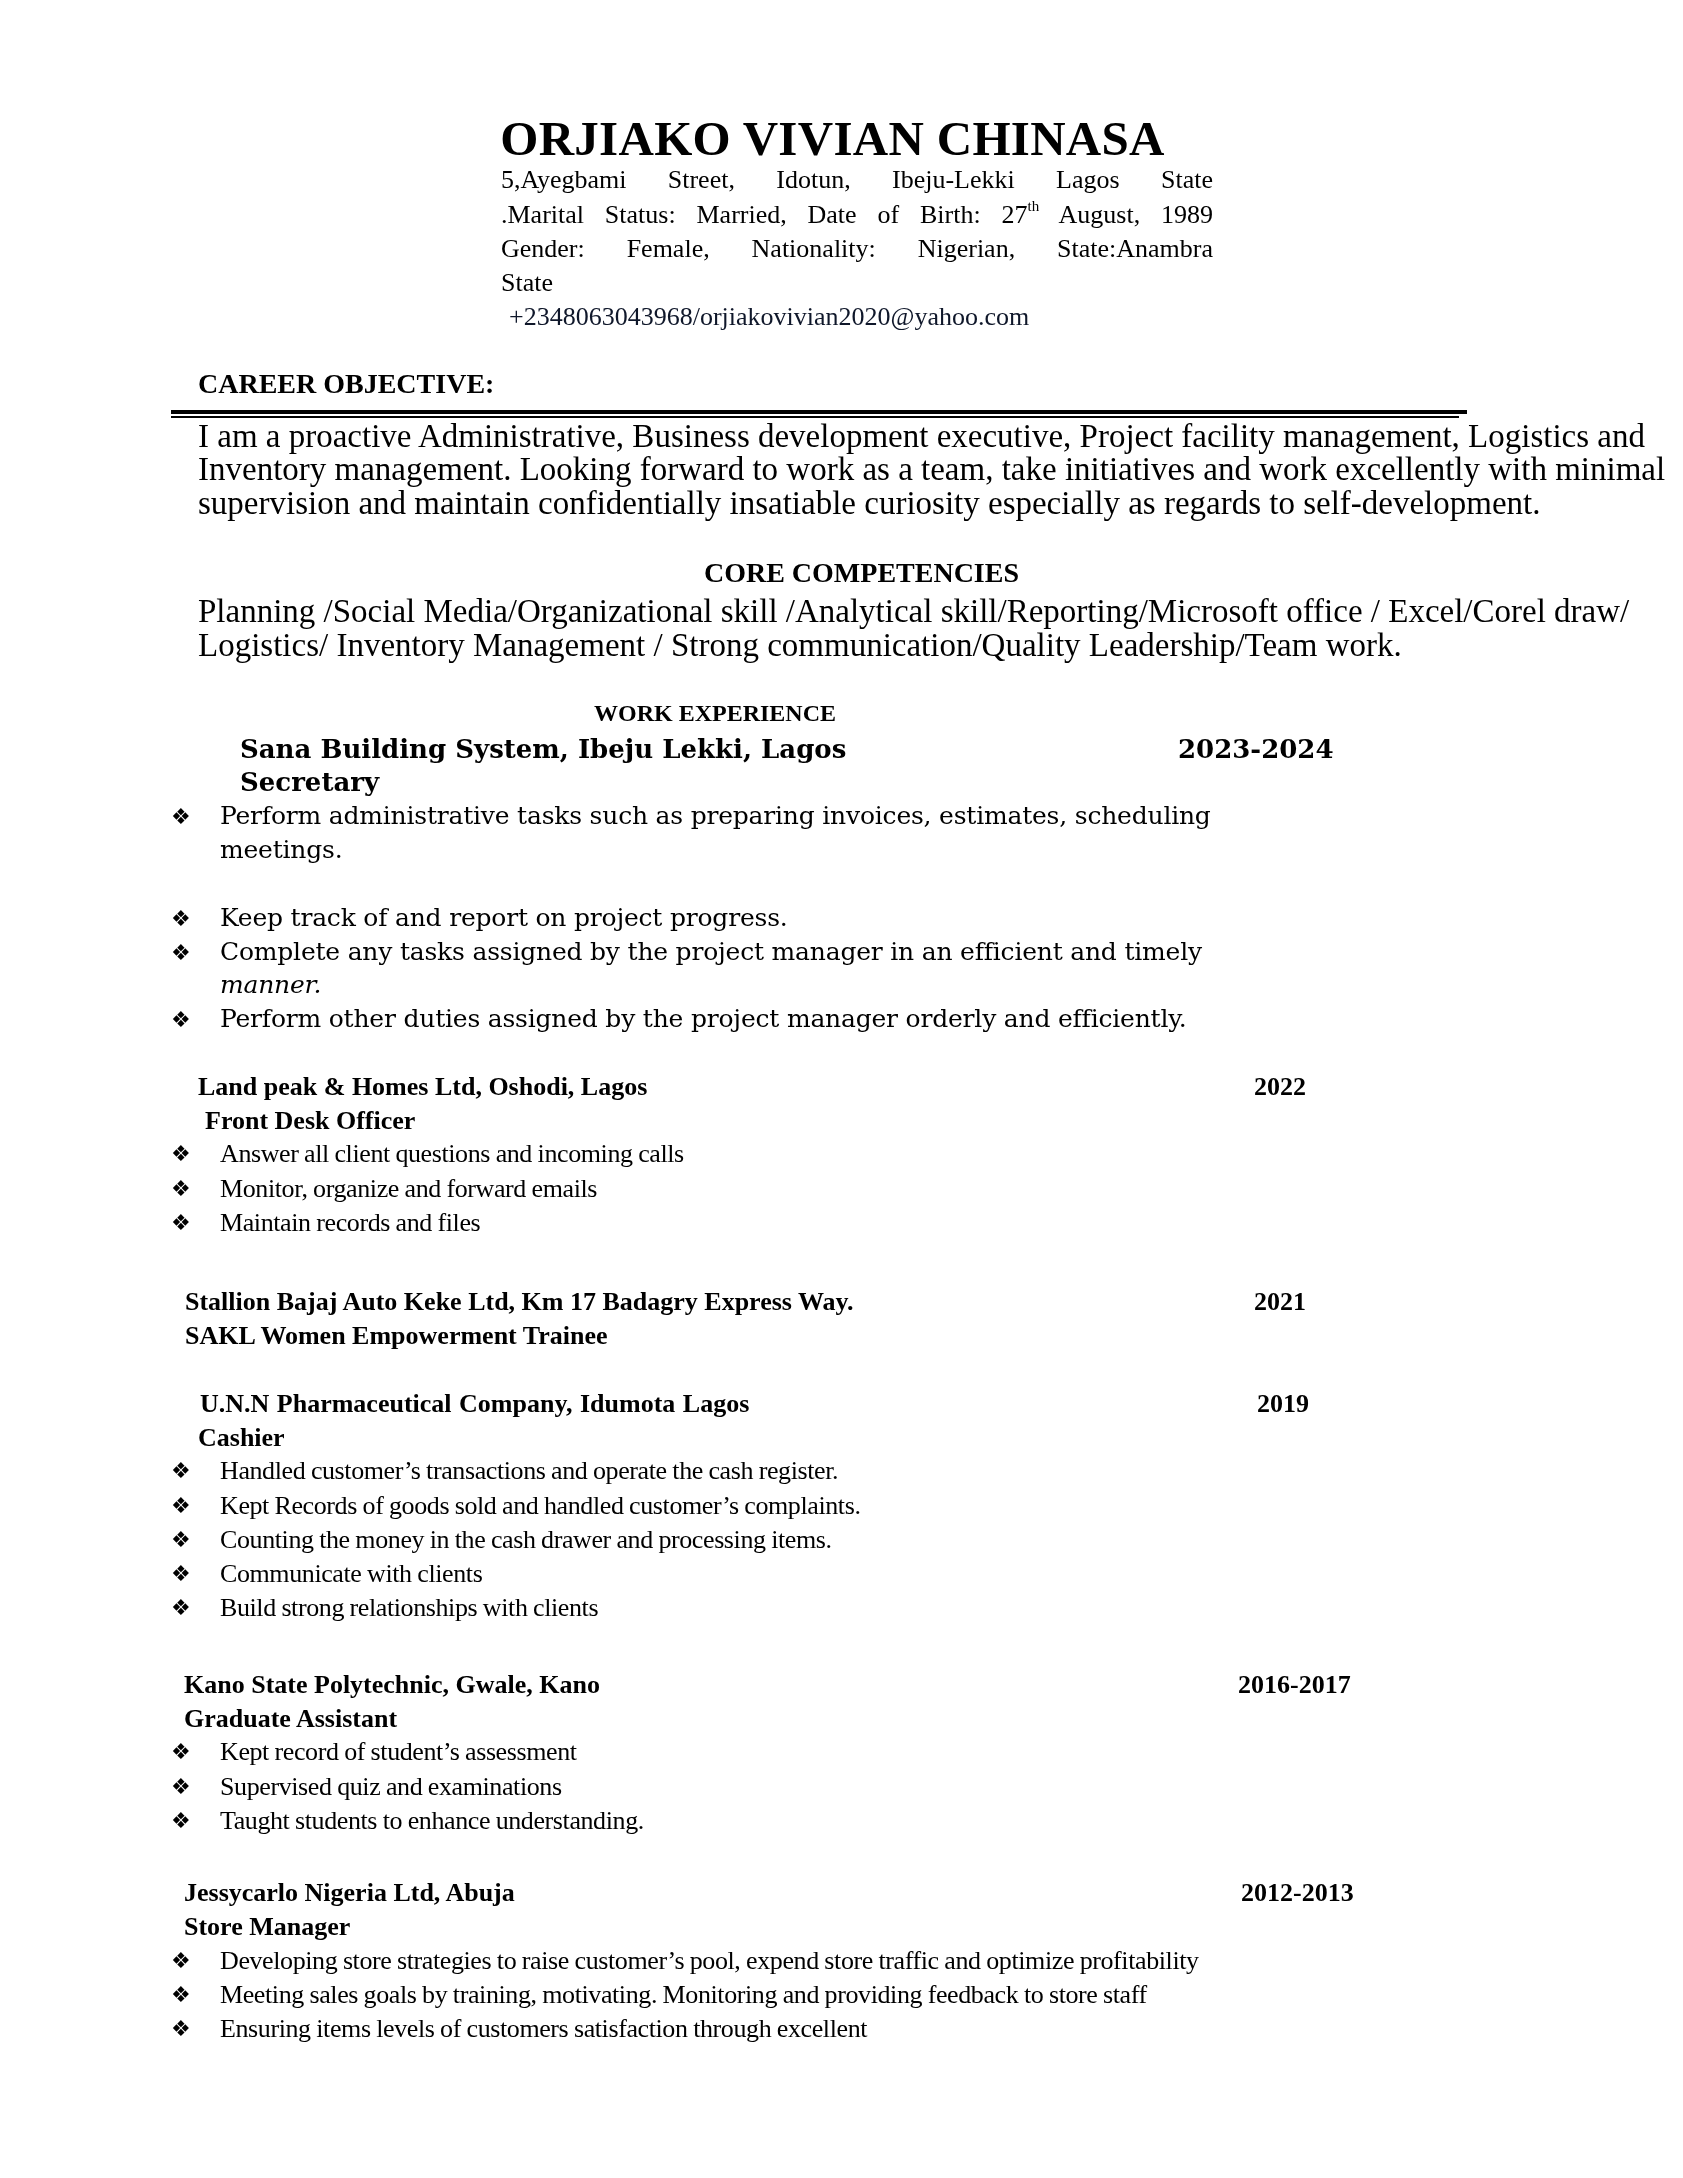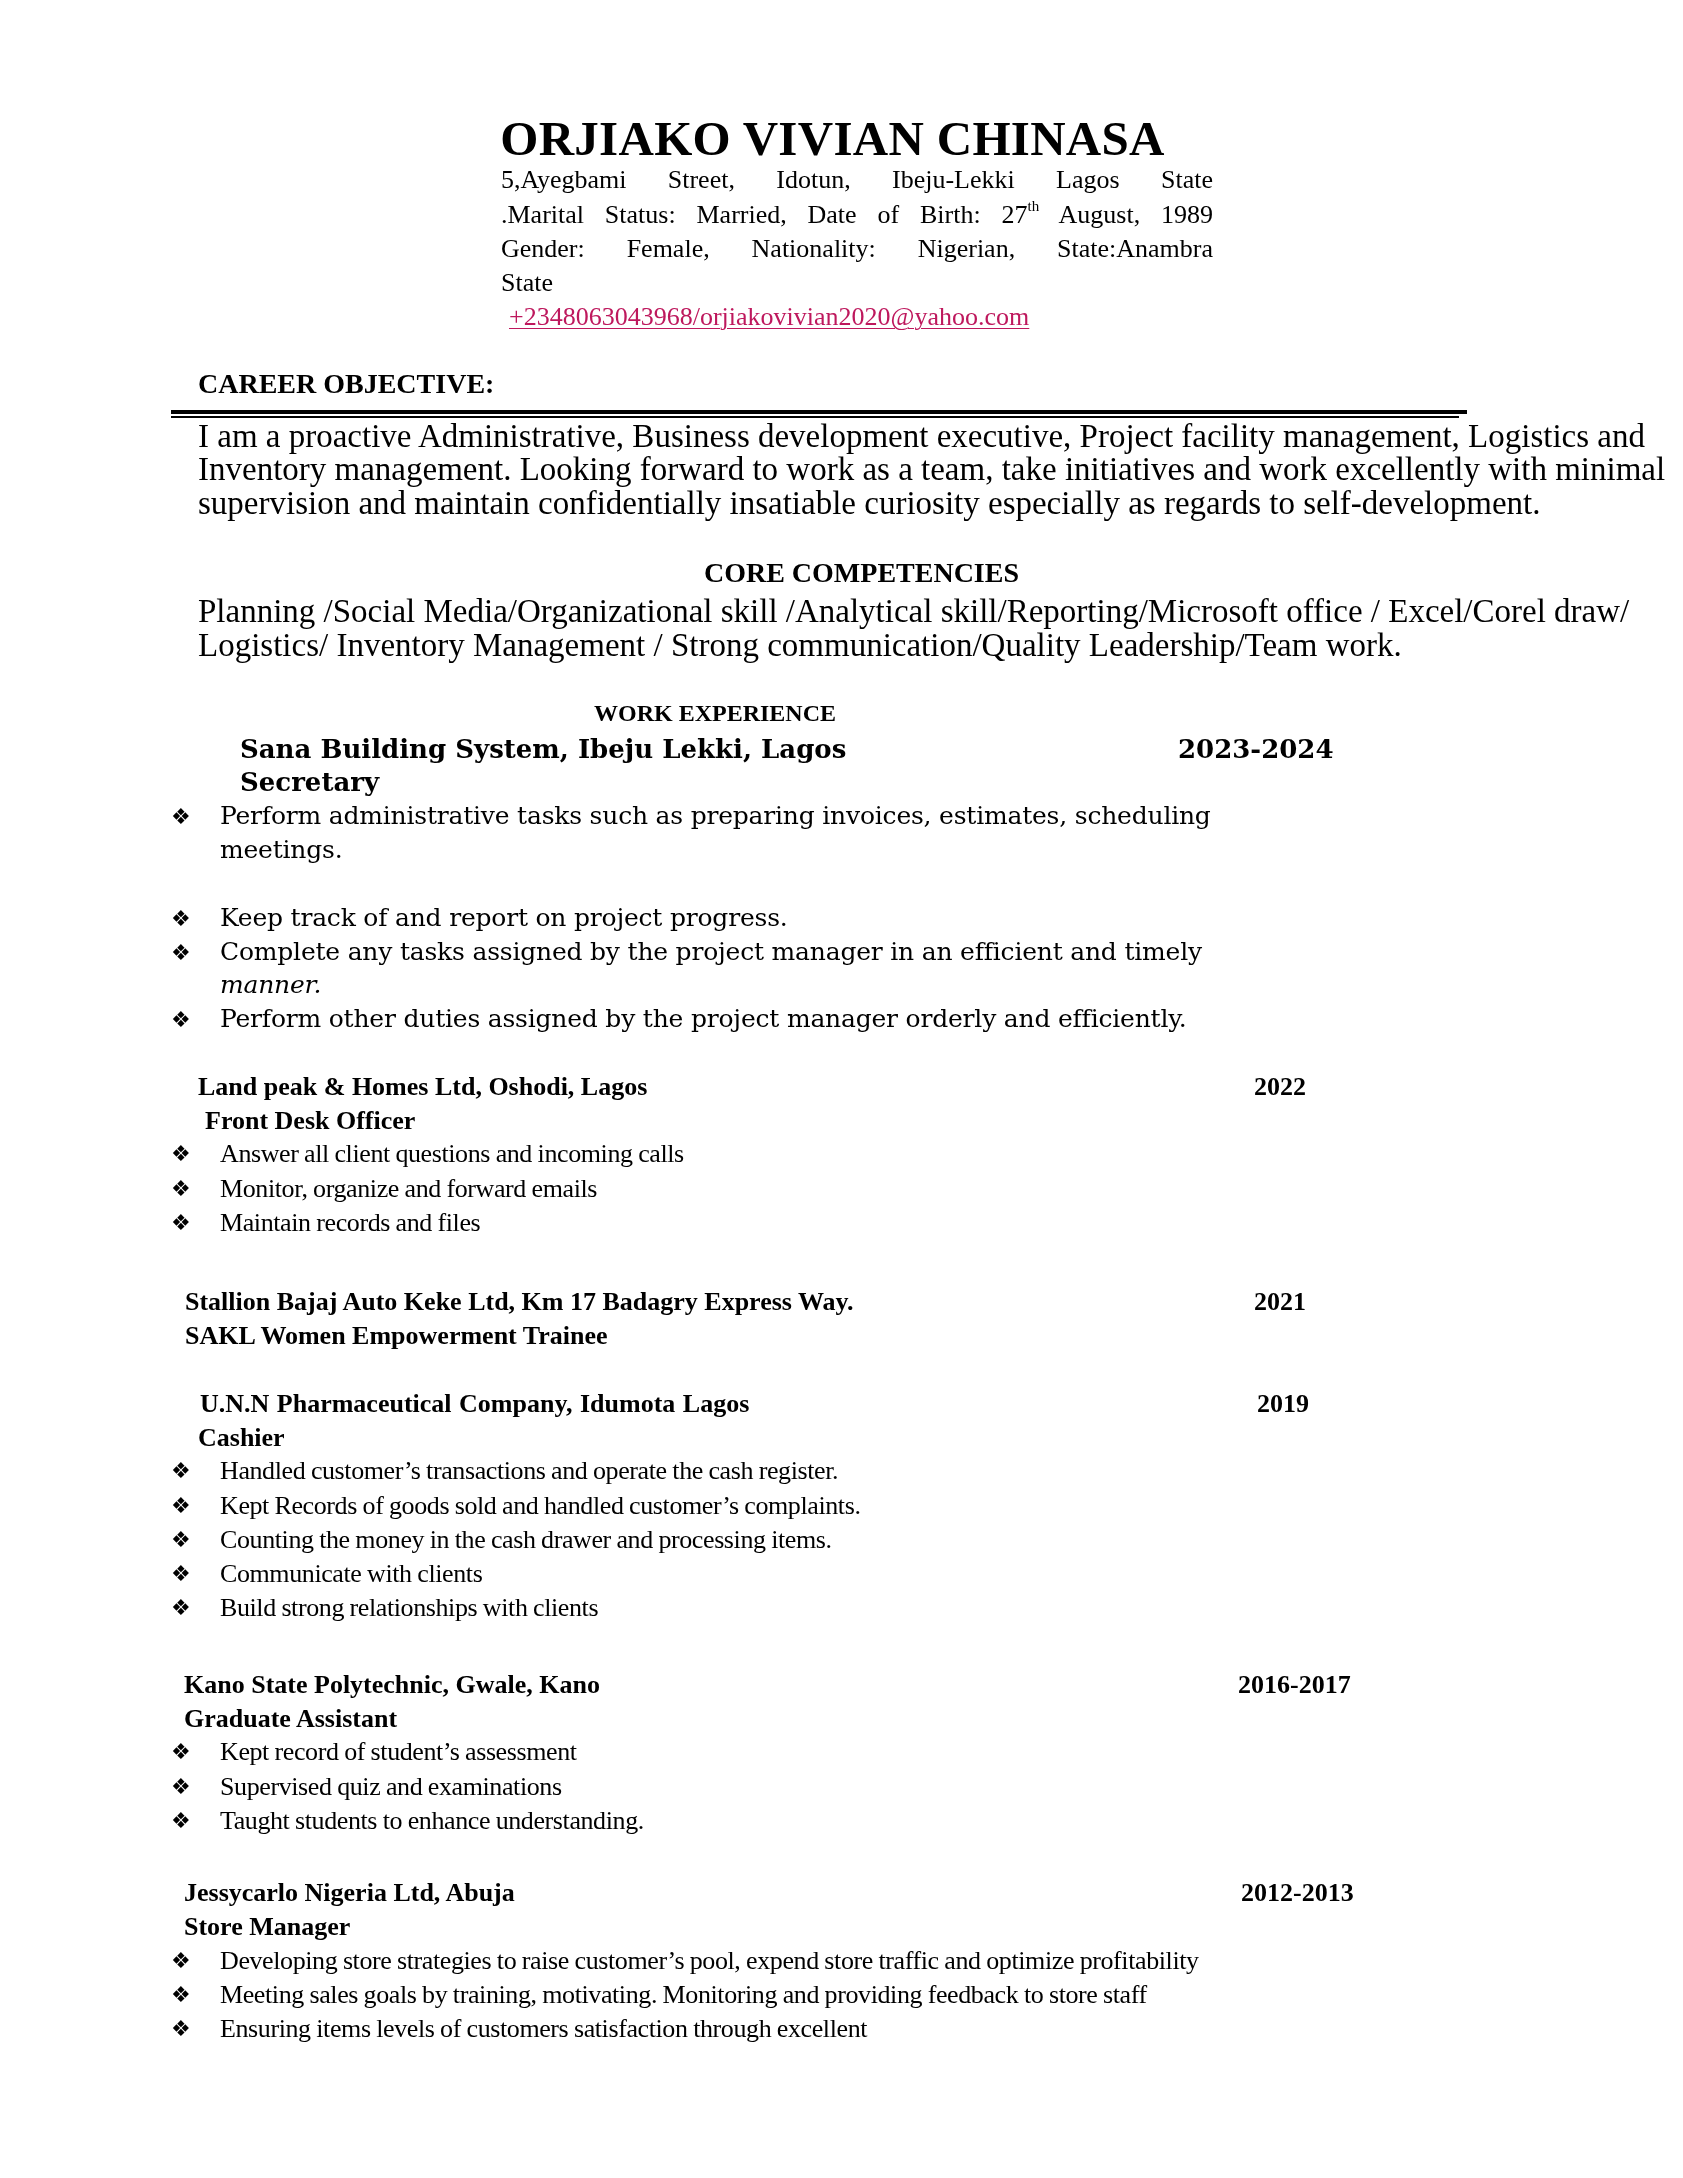--- a/index.html
+++ b/index.html
@@ -3,21 +3,21 @@
 <meta charset="utf-8">
 <style>
   html, body { margin: 0; padding: 0; background: #ffffff; }
   body { width: 1683px; height: 2178px; position: relative; overflow: hidden;
          font-family: "Liberation Serif", serif; color: #000; }
   .ln { position: absolute; white-space: nowrap; line-height: 1; }
   .b { font-weight: bold; margin-left: 20px; }
   .name { font-size: 49px; font-weight: bold; left: 453px; top: 114px; width: 759px; text-align: center; letter-spacing: 0.3px; }
   .info { font-size: 26px; left: 501px; width: 712px; text-align: justify; text-align-last: justify; }
   .info.last { text-align-last: left; }
-  .email { font-size: 26px; left: 509px; color: #be185d; text-decoration: underline; text-decoration-thickness: 1px; text-underline-offset: 3px; }
+  .email { font-size: 26px; left: 509px; color: #0f172a; text-decoration-thickness: 1px; text-underline-offset: 3px; }
   sup { font-size: 15px; line-height: 0; position: relative; top: -2px; vertical-align: super; }
   .h { font-size: 28px; font-weight: bold; }
   .rule-thick { position: absolute; left: 171px; width: 1296px; top: 410px; height: 4px; background: #000; }
   .rule-thin { position: absolute; left: 171px; width: 1288px; top: 416px; height: 2px; background: #000; }
   .para { font-size: 33px; left: 198px; width: 1337px; text-align: justify; text-align-last: justify; }
   .para.last { text-align-last: left; }
   .job1 { font-family: "DejaVu Serif", serif; font-size: 26px; }
   .job1.t { font-size: 25px; letter-spacing: -0.2px; }
   .comp { font-size: 26px; font-weight: bold; }
   .date { font-size: 26px; font-weight: bold; text-align: right; }

